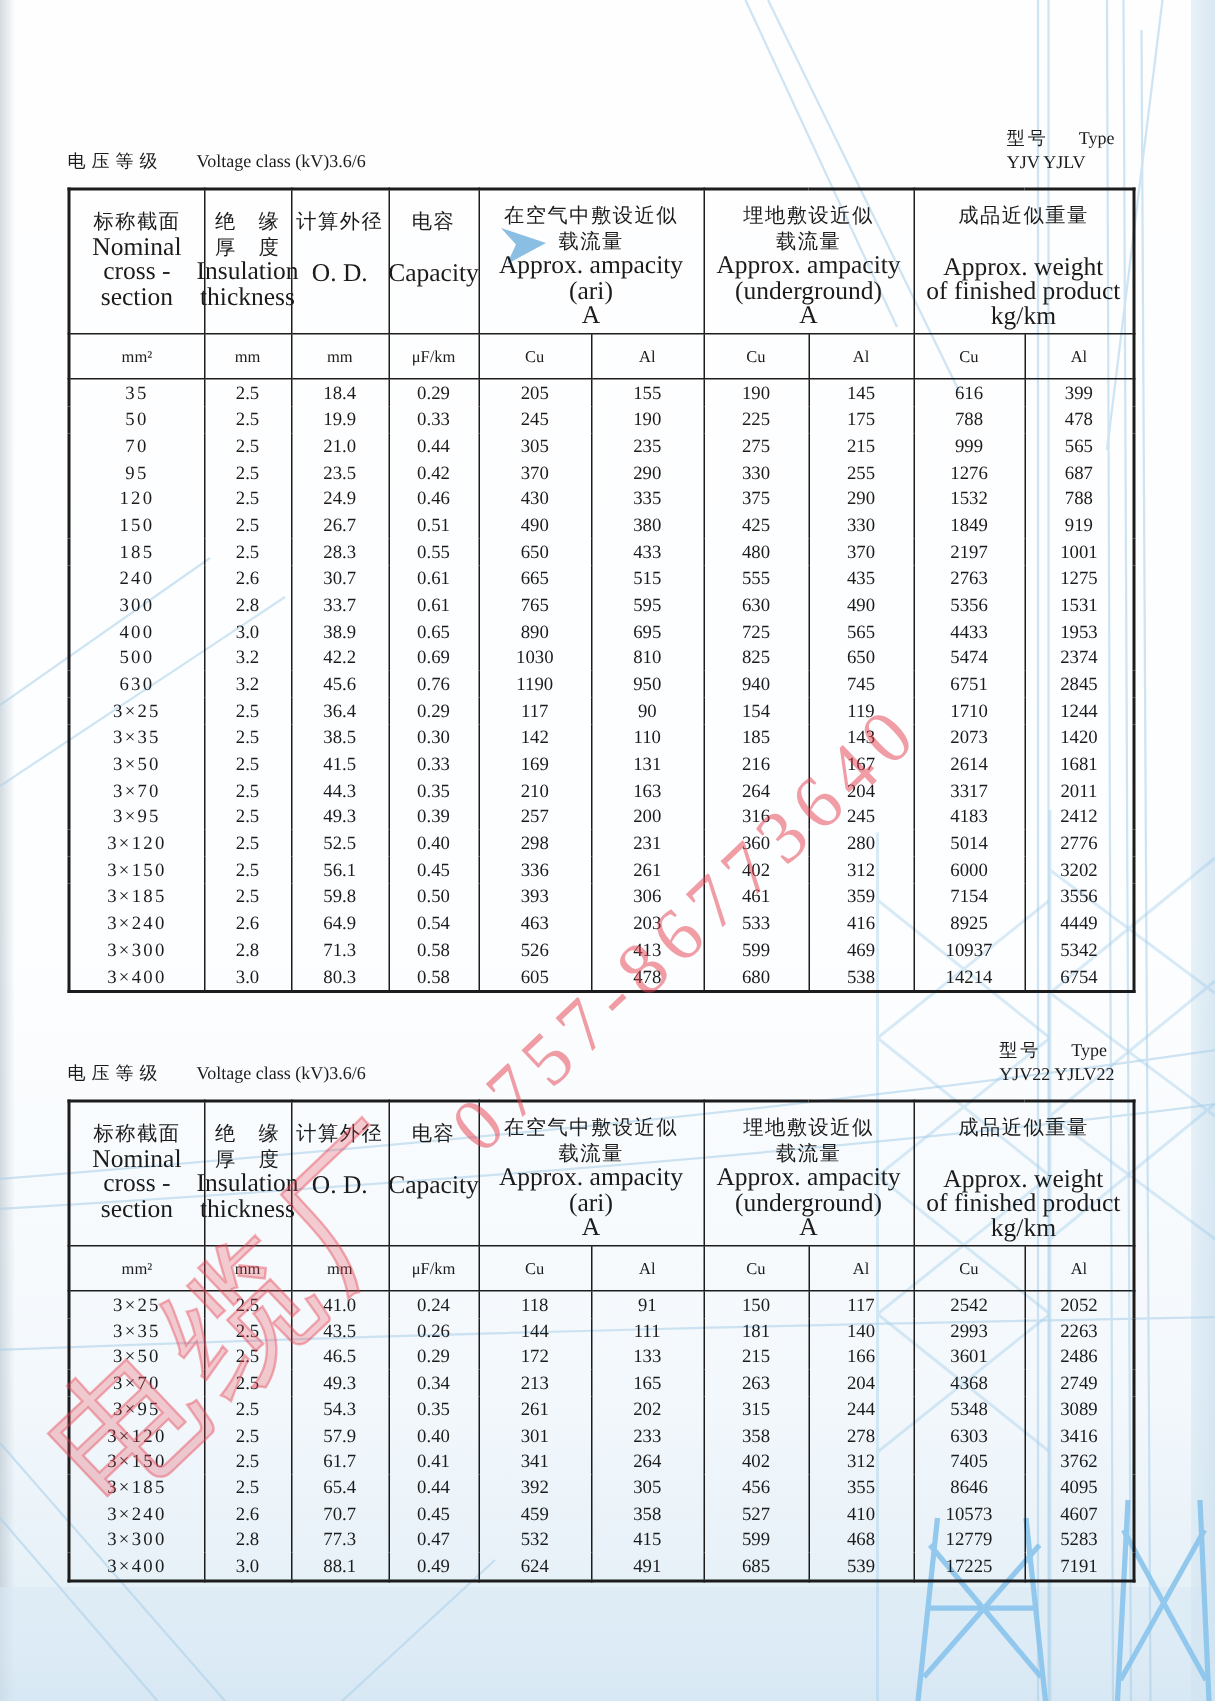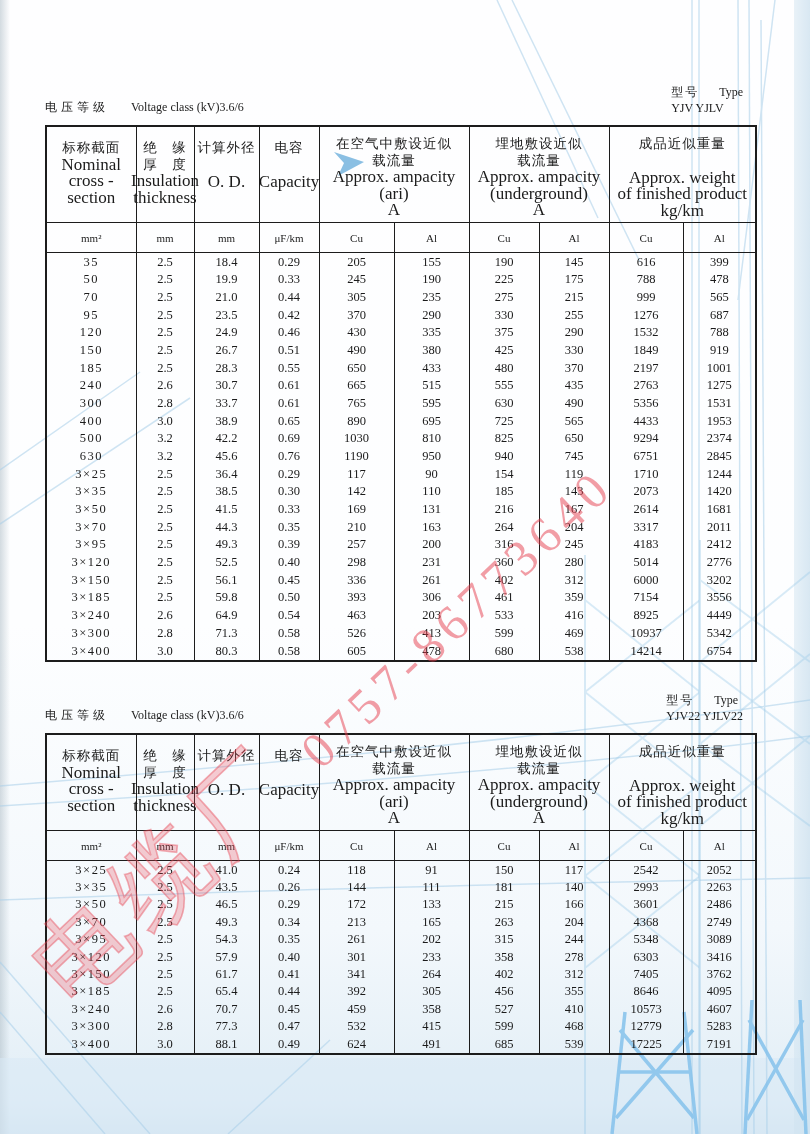--- a/index.html
+++ b/index.html
@@ -348,21 +348,21 @@
         </tr>
         <tr>
           <td>500</td>
           <td>3.2</td>
           <td>42.2</td>
           <td>0.69</td>
           <td>1030</td>
           <td>810</td>
           <td>825</td>
           <td>650</td>
-          <td>9294</td>
+          <td>5474</td>
           <td>2374</td>
         </tr>
         <tr>
           <td>630</td>
           <td>3.2</td>
           <td>45.6</td>
           <td>0.76</td>
           <td>1190</td>
           <td>950</td>
           <td>940</td>

